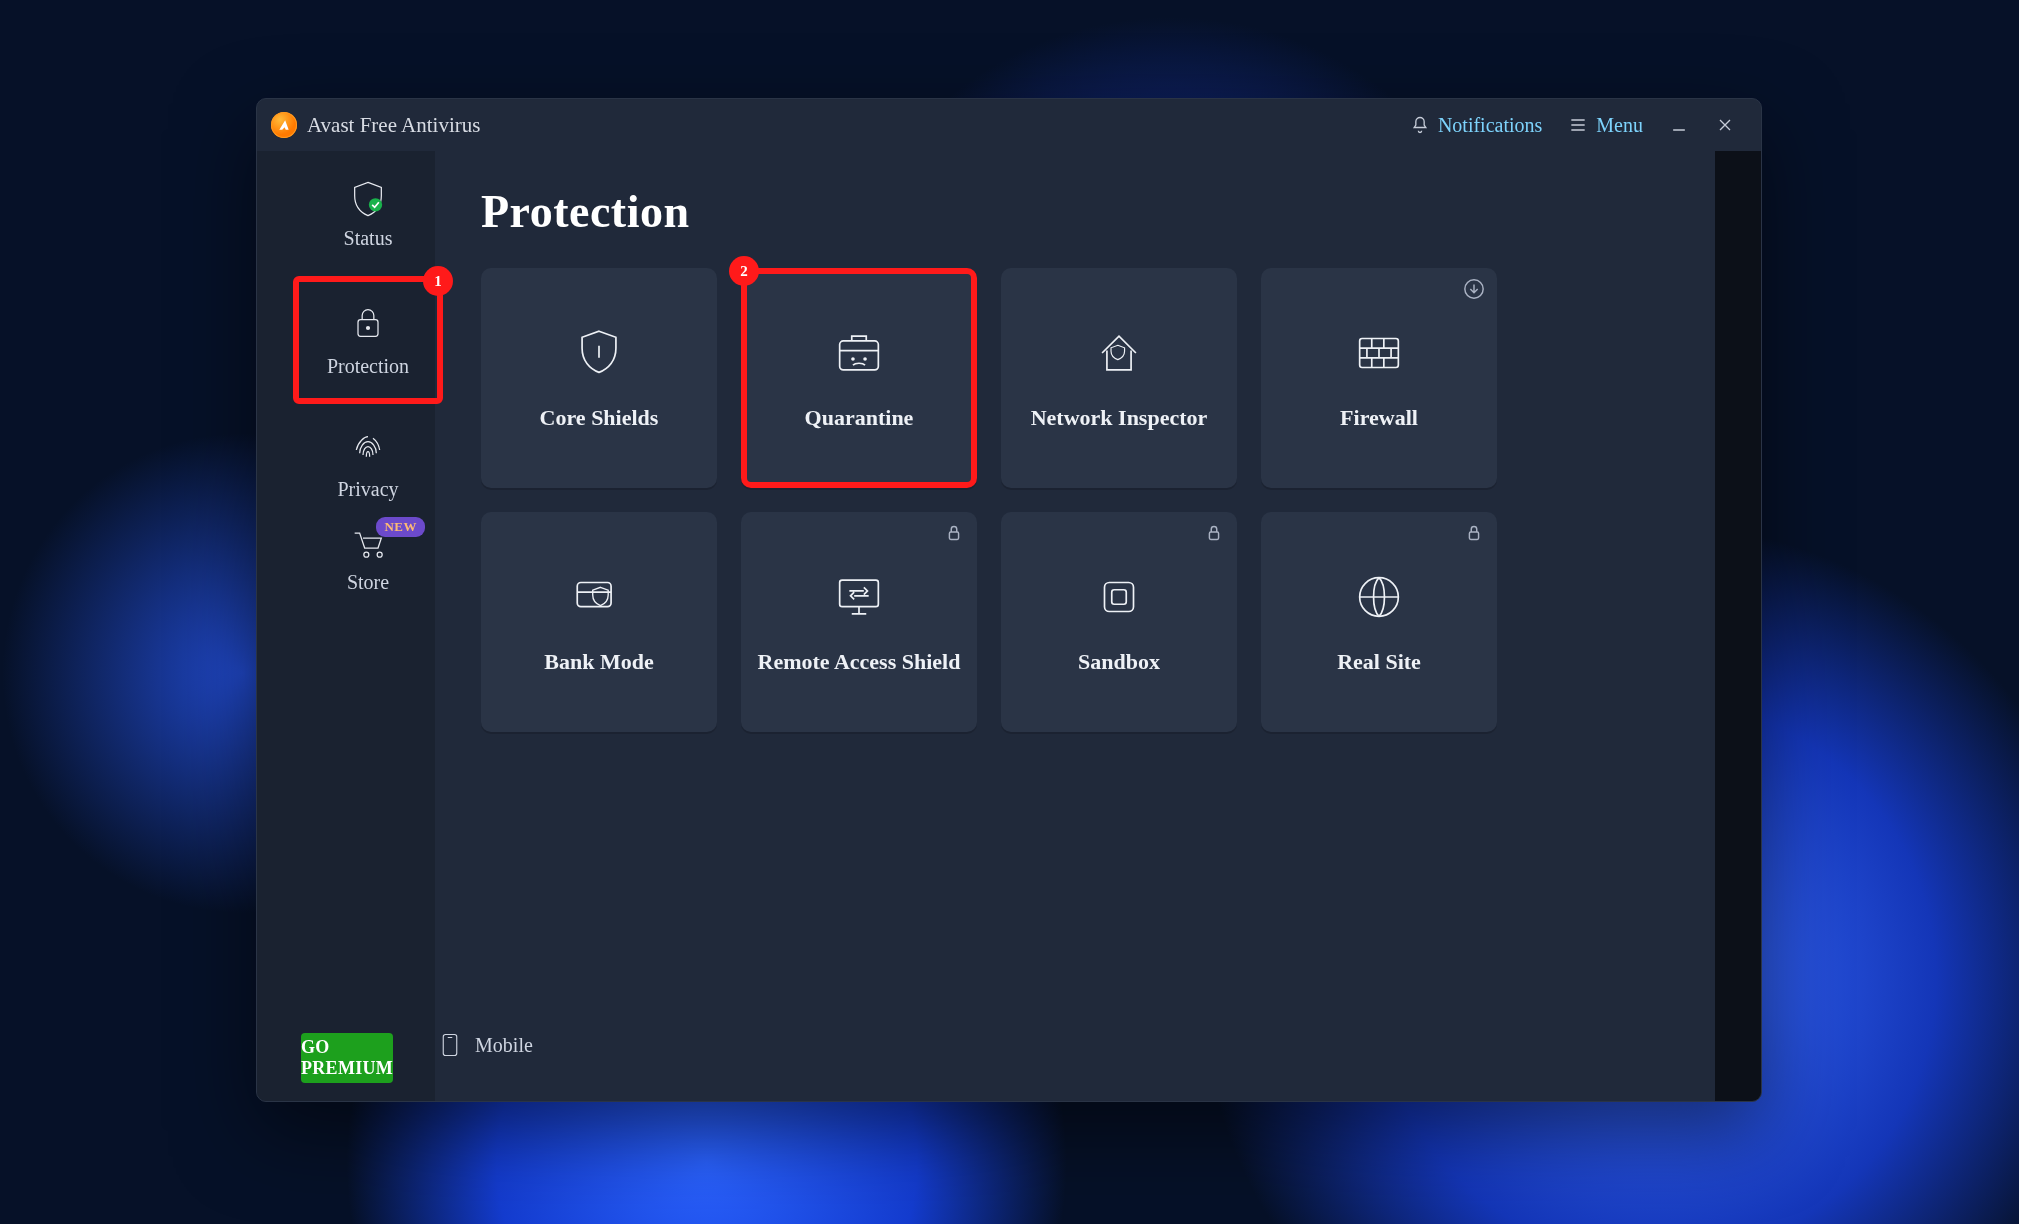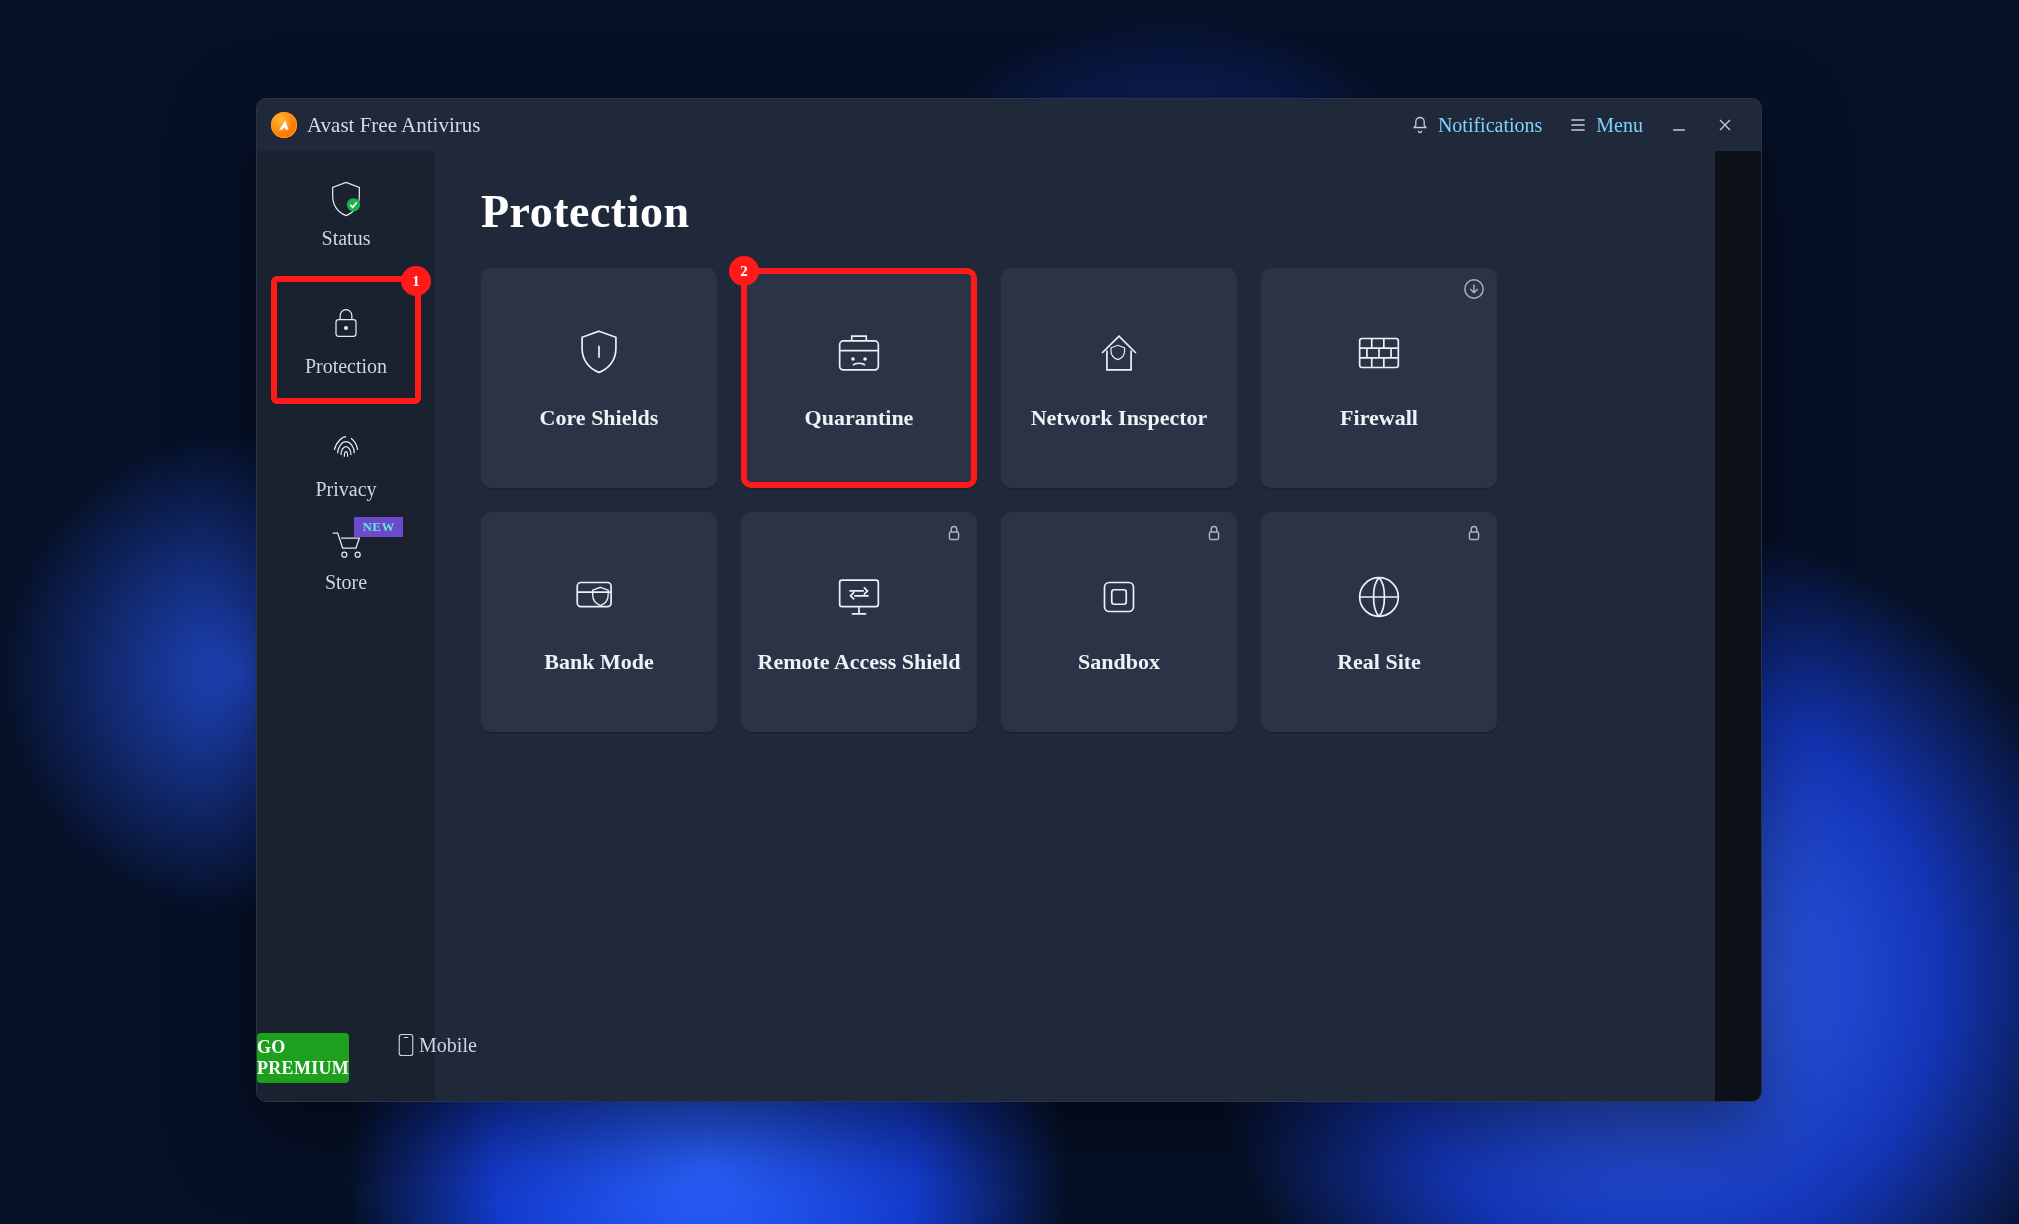--- a/index.html
+++ b/index.html
@@ -74,34 +74,35 @@
 
   
   .sidebar {
     width: 178px;
     background:#1a2230;
     display:flex;flex-direction:column;
     align-items:center;
     padding-top:28px;
     gap:26px;
     position:relative;
+    padding-left:44px;
   }
   .side-item{
     width:150px;height:120px;
     display:flex;flex-direction:column;align-items:center;justify-content:center;
     gap:12px;color:#cfd5e1;cursor:pointer;border-radius:8px;
     font-size:20px;
     position:relative;
   }
   .side-item.small{height:auto;gap:8px;}
   .side-item .ico{width:40px;height:40px;stroke:#e6e9ef;fill:none;stroke-width:1.5;}
   .side-item.store .new-badge{
     position:absolute;top:-6px;right:18px;
-    background:#6c4acb;color:#5eead4;font-size:13px;font-weight:700;
-    padding:2px 8px;border-radius:0;letter-spacing:.5px;
+    background:#6c4acb;color:#fdba74;font-size:13px;font-weight:700;
+    padding:2px 8px;border-radius:9px;letter-spacing:.5px;
   }
   .side-item.store{margin-top:-4px;}
   .highlight-box{
     border:6px solid #ff1a1a;border-radius:6px;
   }
   .callout-num{
     position:absolute;top:-16px;right:-16px;width:30px;height:30px;border-radius:50%;
     background:#ff1a1a;color:#fff;display:flex;align-items:center;justify-content:center;
     font-size:15px;font-weight:700;
   }
@@ -111,21 +112,21 @@
     display:flex;flex-direction:row;align-items:center;gap:18px;
     padding-bottom:18px;
   }
   .go-premium{
     width:158px;height:50px;background:#1da01d;color:#fff;
     display:flex;align-items:center;justify-content:center;
     font-weight:700;font-size:18px;border-radius:4px;cursor:pointer;
     letter-spacing:.3px;
   }
   .mobile-row{
-    display:flex;align-items:center;gap:4px;color:#cfd5e1;font-size:20px;cursor:pointer;
+    display:flex;align-items:center;gap:16px;color:#cfd5e1;font-size:20px;cursor:pointer;
     align-self:flex-start;padding-left:30px;
   }
   .mobile-row svg{width:18px;height:24px;stroke:#cfd5e1;fill:none;stroke-width:1.5;}
 
   
   .main{
     flex:1;padding:34px 40px 40px 46px;position:relative;overflow:auto;
   }
   .main h1{
     font-size:46px;font-weight:800;color:#ffffff;letter-spacing:.5px;margin-bottom:30px;

